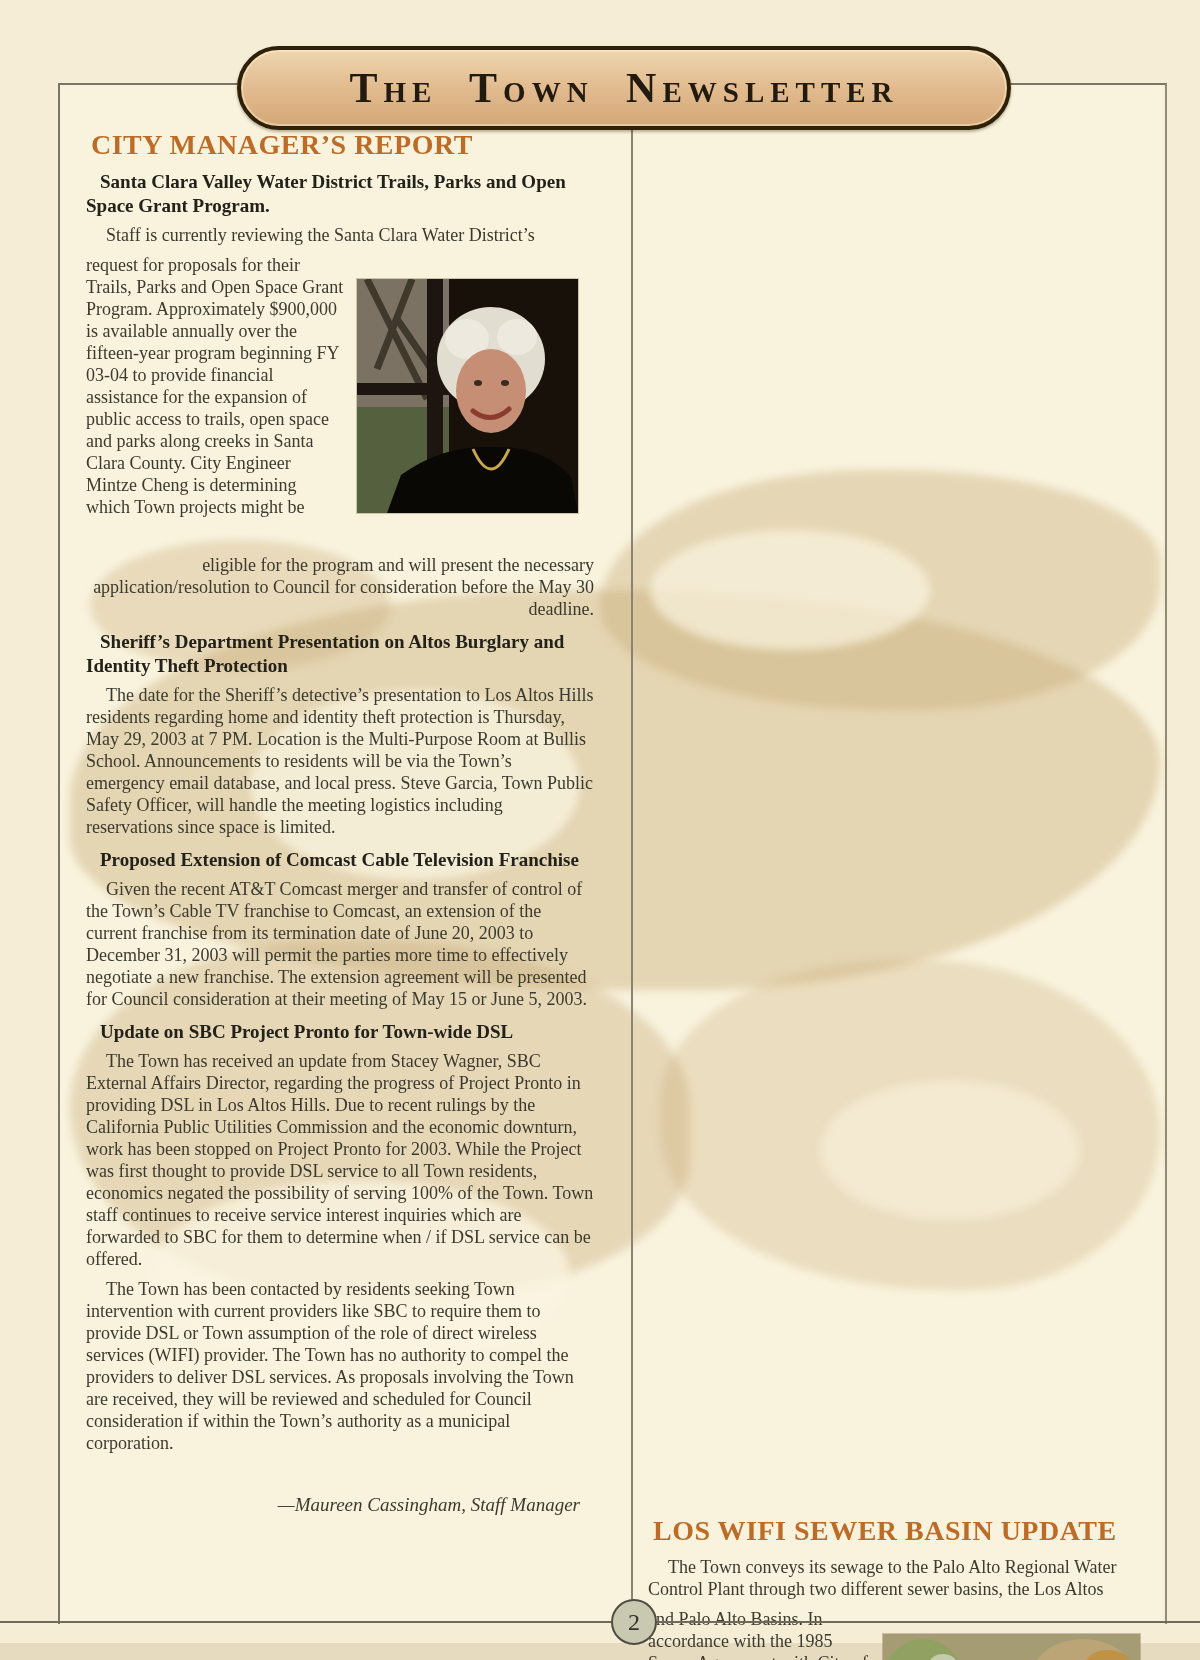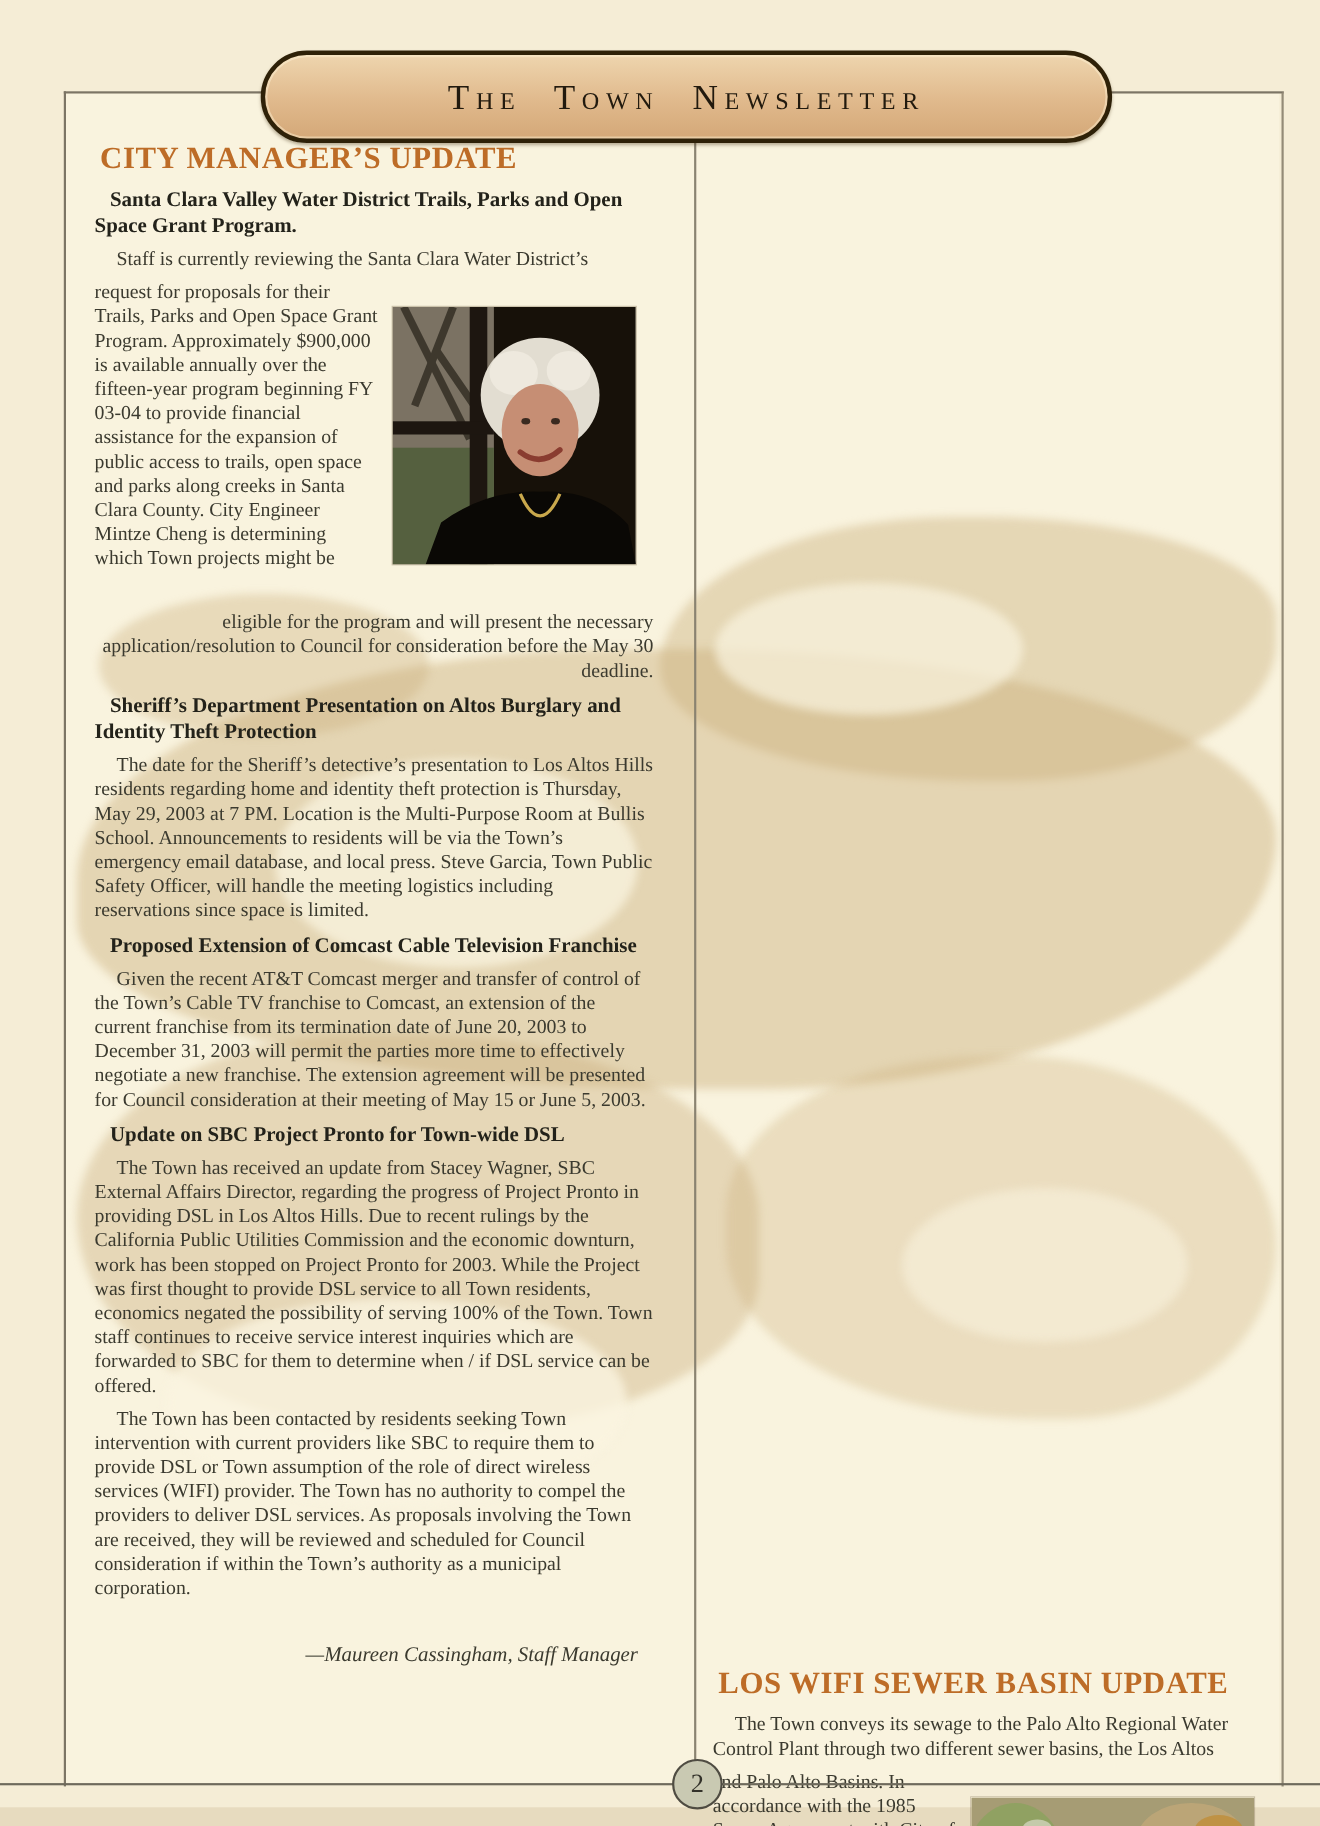--- a/index.html
+++ b/index.html
@@ -15,21 +15,21 @@
   .frame{position:absolute;left:58px;top:83px;width:1105px;height:1539px;
     border-top:2px solid #7c7565;border-left:2px solid #7c7565;border-right:2px solid #948b77;}
   .divider{position:absolute;left:631px;top:130px;width:2px;height:1478px;background:#8a8371;}
   
   .banner{position:absolute;left:237px;top:46px;width:766px;height:76px;
     border-radius:42px;border:4px solid #2e2108;
     background:linear-gradient(180deg,#eed5ae 0%,#e0b98c 55%,#d4a878 100%);
     box-shadow:inset 0 0 0 2px rgba(255,243,216,.45), 0 2px 3px rgba(60,40,10,.35);
     display:flex;align-items:center;justify-content:center;z-index:3;}
   .banner-title{
-    font-variant:small-caps;font-weight:normal;font-size:32px;color:#221a0e;
+    font-variant:small-caps;font-weight:bold;font-size:42px;color:#221a0e;
     letter-spacing:6px;word-spacing:16px;line-height:1;text-align:right;}
   
   .col{position:absolute;top:130px;z-index:2;color:#3b3a2f;font-size:18px;line-height:22px;}
   .col-left{left:86px;width:508px;}
   .col-right{left:648px;width:520px;}
   h2.section{font-size:28px;line-height:30px;font-weight:bold;color:#bd6c27;
     margin:0 0 10px 0;padding-left:5px;letter-spacing:.5px;}
   .subhead{font-weight:bold;color:#23221a;font-size:19px;line-height:24px;
     text-indent:14px;margin:10px 0 6px 0;}
   .para{margin:0 0 8px 0;text-indent:20px;}
@@ -66,21 +66,21 @@
 <div class="blob" style="left:820px;top:1080px;width:260px;height:140px;background:rgba(250,244,224,.55);border-radius:50%;"></div>
 
 <div class="frame"></div>
 <div class="divider"></div>
 
 <div class="banner">
   <span class="banner-title">The Town Newsletter</span>
 </div>
 
 <div class="col col-left col-body">
-  <h2 class="section">CITY MANAGER’S UPDATE</h2>
+  <h2 class="section">CITY MANAGER’S REPORT</h2>
   <div class="subhead">Santa Clara Valley Water District Trails, Parks and Open Space Grant Program.</div>
   <p class="para">Staff is currently reviewing the Santa Clara Water District’s</p>
   <p class="para narrow-left">request for proposals for their Trails, Parks and Open Space Grant Program. Approximately $900,000 is available annually over the fifteen-year program beginning FY 03-04 to provide financial assistance for the expansion of public access to trails, open space and parks along creeks in Santa Clara County. City Engineer Mintze Cheng is determining which Town projects might be</p>
   <p class="para noindent">eligible for the program and will present the necessary application/resolution to Council for consideration before the May 30 deadline.</p>
 
   <svg class="photo photo-maureen" viewBox="0 0 221 234" preserveAspectRatio="none">
     <rect x="0" y="0" width="221" height="234" fill="#171109"></rect>
     <rect x="0" y="0" width="92" height="234" fill="#7b7263"></rect>
     <rect x="0" y="128" width="92" height="106" fill="#55603f"></rect>
     <g stroke="#2f2a20" stroke-width="7" opacity="0.8">

